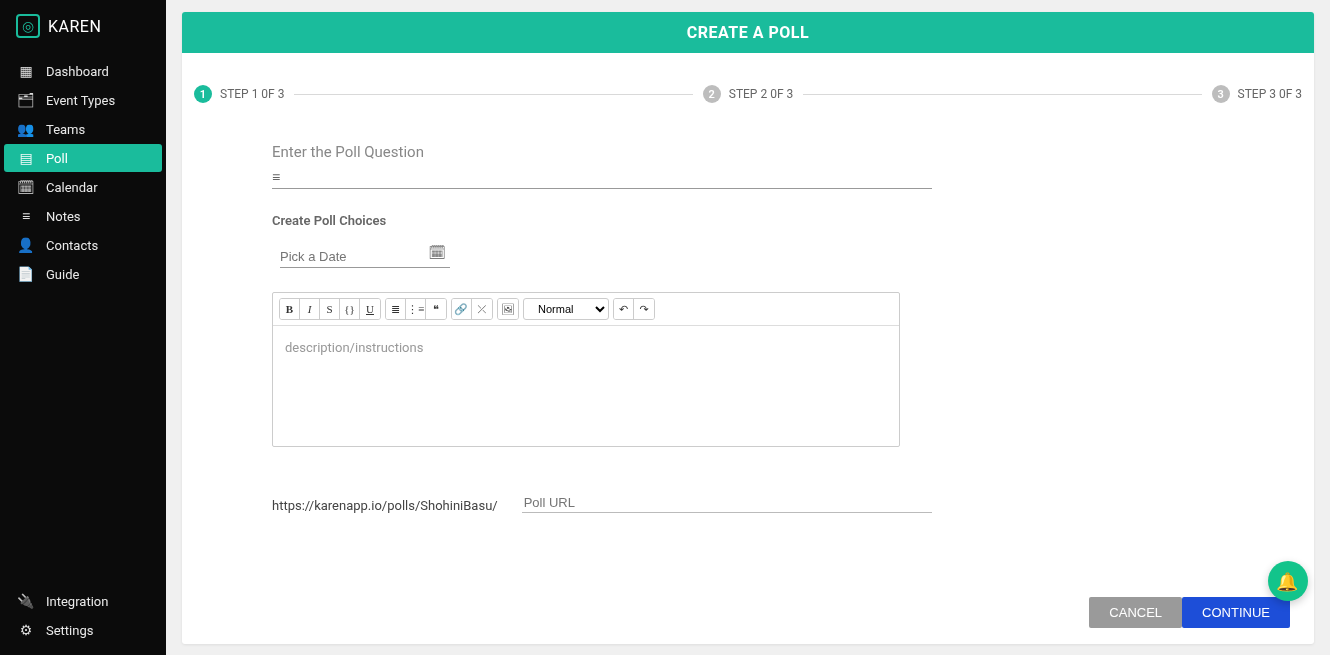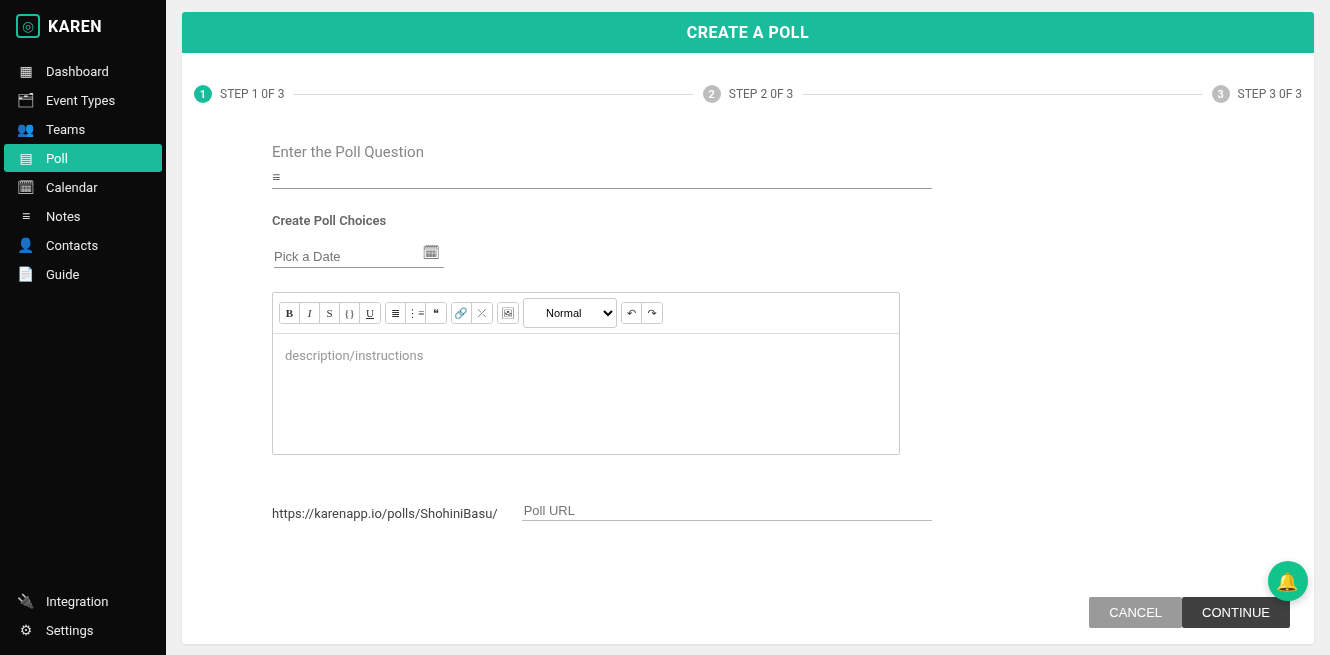--- a/index.html
+++ b/index.html
@@ -30,21 +30,21 @@
     padding: 14px 16px 18px 16px;
   }
   .brand-logo {
     width: 24px; height: 24px;
     border: 2px solid #1abc9c;
     border-radius: 4px;
     display: flex; align-items: center; justify-content: center;
     color: #1abc9c;
     font-size: 14px;
   }
-  .brand-name { font-size: 16px; letter-spacing: 0.5px; font-weight: 700;}
+  .brand-name { font-size: 16px; letter-spacing: 0.5px; font-weight: 400;}
   .nav { list-style: none; }
   .nav-item {
     display: flex; align-items: center; gap: 12px;
     padding: 6px 14px;
     font-size: 13px;
     color: #e9e9e9;
     cursor: pointer;
     border-radius: 3px;
     margin: 1px 4px;
   }
@@ -123,21 +123,21 @@
     font-size: 13px;
     outline: none;
     background: transparent;
     position: relative;
   }
   .input-wrap { position: relative; width: 660px;}
   .input-icon {
     position: absolute; left: 0; top: 4px; color:#666; font-size:14px;
   }
   .date-wrap {
-    position: relative; width: 170px; margin-left: 2px;
+    position: relative; width: 170px; margin-left: 8px;
     border-bottom: 1px solid #999;
     padding: 6px 0 2px 0;
   }
   .date-wrap input{
     border:none; outline:none; width:100%; font-size:13px; color:#444; background:transparent;
   }
   .date-cal { position:absolute; right:4px; top:4px; color:#555; font-size:14px;}
   .location-wrap {
     position: relative; width: 264px;
     border-bottom: 1px solid #666;
@@ -169,21 +169,21 @@
     width:20px; height:20px;
     display:flex; align-items:center; justify-content:center;
     font-size:11px; color:#333;
     border-right:1px solid #ccc;
     background:#fff;
     cursor:pointer;
     font-family: Georgia, serif;
   }
   .tb-btn:last-child{border-right:none;}
   .tb-select {
-    height:30px; font-size:11px; border:1px solid #ccc; border-radius:3px; padding:0 18px 0 18px;
+    height:22px; font-size:11px; border:1px solid #ccc; border-radius:3px; padding:0 18px 0 10px;
     background:#fff; position:relative;
   }
   .editor-body{
     min-height:120px;
     padding:14px 12px;
     color:#999;
     font-size:13px;
     font-style: normal;
   }
   
@@ -197,21 +197,21 @@
   }
   
   .footer-btns{
     position:absolute; right:24px; bottom:16px; display:flex; 
   }
   .btn{
     padding:8px 20px; font-size:13px; border:none; border-radius:2px; cursor:pointer;
     font-weight:500;
   }
   .btn-cancel{ background:#9a9a9a; color:#fff;}
-  .btn-continue{ background:#404040; color:#fff;}
+  .btn-continue{ background:#1d4ed8; color:#fff;}
   
   .fab{
     position:absolute; right:22px; bottom:54px;
     width:40px; height:40px; border-radius:50%;
     background:#12c48b; color:#fff;
     display:flex; align-items:center; justify-content:center;
     box-shadow:0 3px 8px rgba(0,0,0,0.2);
     font-size:18px; cursor:pointer;
   }
 </style>

